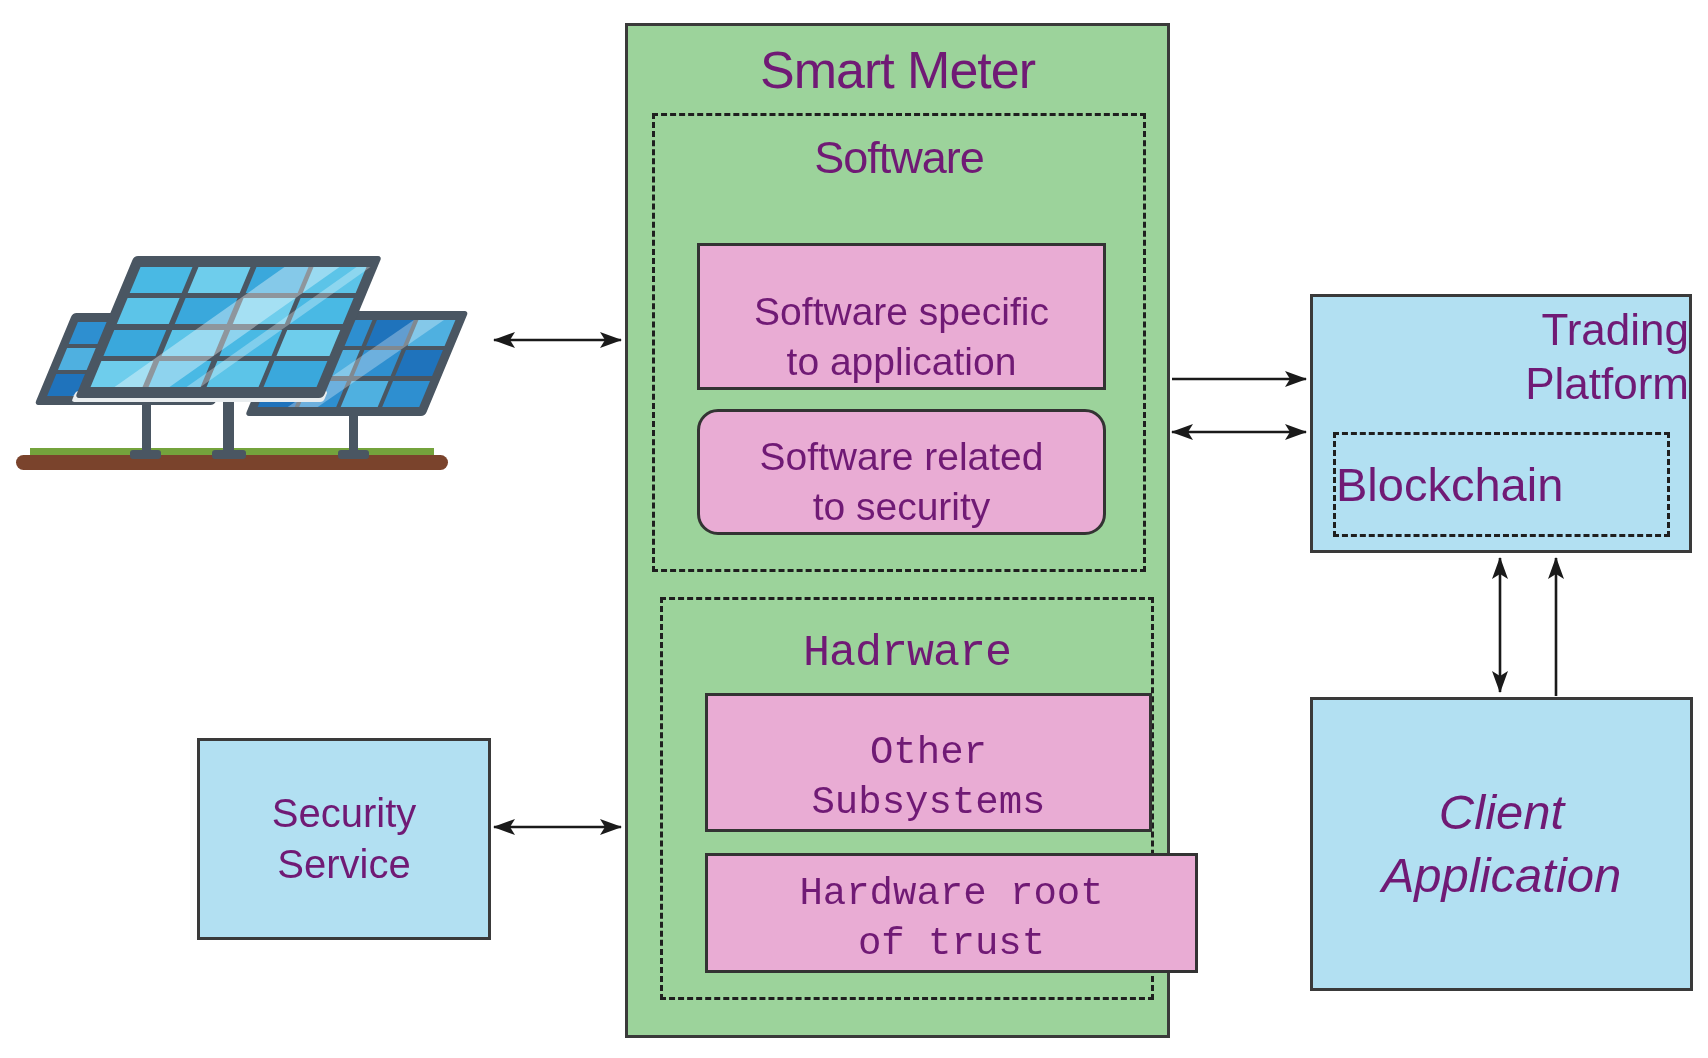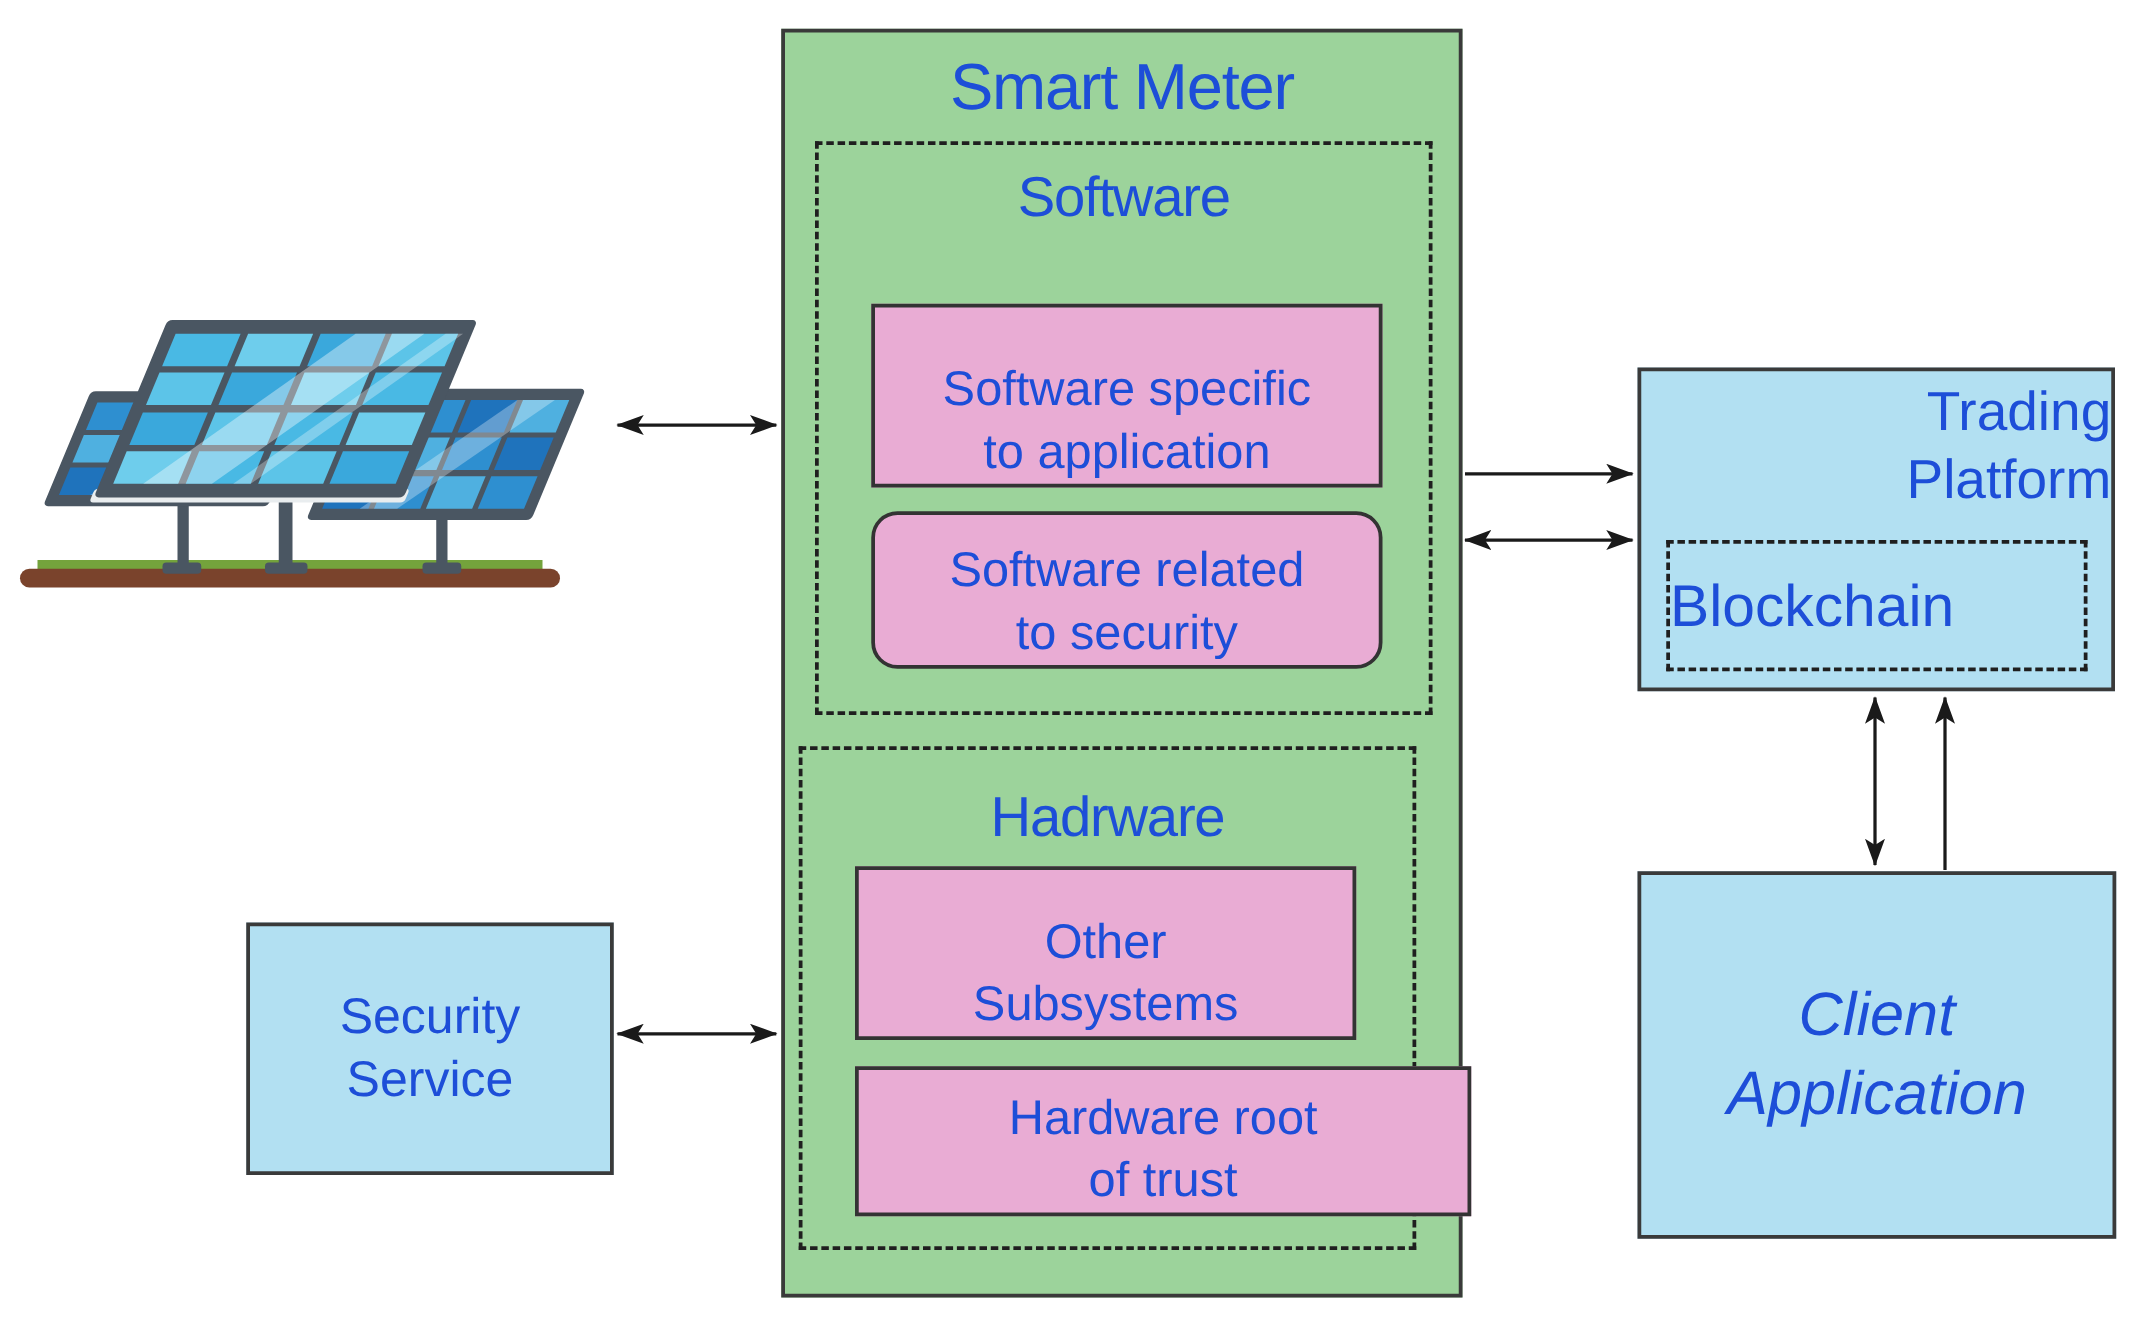--- a/index.html
+++ b/index.html
@@ -1,38 +1,38 @@
 <!DOCTYPE html>
 <html style="--green-box: #9cd39b; --pink-box: #e9acd4; --blue-box: #b2e0f2; --border-dark: #3a3a3a; --arrow: #1a1a1a; --panel-frame: #4a5662; --ground-brown: #7a432c; --grass-green: #74a33c;"><head>
 <meta charset="utf-8">
 <style>
   html,body{margin:0;padding:0;background:#fff;}
   .canvas{
     position:relative;width:1708px;height:1058px;background:#fff;overflow:hidden;
-    font-family:"Liberation Sans", sans-serif;color:#1d4ed8;
+    font-family:"Liberation Sans", sans-serif;color:#701a75;
   }
   .box{position:absolute;box-sizing:border-box;border:3px solid var(--border-dark,#3a3a3a);}
   .green{background:var(--green-box,#9cd39b);}
   .blue{background:var(--blue-box,#b2e0f2);}
   .dashedbox{position:absolute;box-sizing:border-box;border:3px dashed #1f1f1f;}
   .pinkbox{
     position:absolute;box-sizing:border-box;background:var(--pink-box,#e9acd4);
     border:3px solid #333;display:flex;align-items:flex-end;justify-content:center;
   }
   .ml{white-space:pre-line;text-align:center;line-height:1.28;}
   .center-flex{display:flex;align-items:center;justify-content:center;}
   #smart-meter{left:625px;top:23px;width:545px;height:1015px;}
   #sm-title{position:absolute;top:14px;left:0;right:0;text-align:center;font-size:52px;letter-spacing:-1px;}
   #software-sec{left:24px;top:87px;width:494px;height:459px;}
   #software-title{position:absolute;top:16px;left:0;right:0;text-align:center;font-size:45px;letter-spacing:-1px;}
-  #hardware-sec{left:11px;top:571px;width:494px;height:403px;}
+  #hardware-sec{left:32px;top:571px;width:494px;height:403px;font-family:Liberation Mono, monospace;}
   #hardware-title{position:absolute;top:28px;left:0;right:0;text-align:center;font-size:45px;letter-spacing:-1px;}
   #pink-sw1{left:42px;top:127px;width:409px;height:147px;font-size:39px;}
   #pink-sw2{left:42px;top:293px;width:409px;height:126px;font-size:39px;border-radius:21px;}
-  #pink-hw1{left:42px;top:93px;width:401px;height:139px;font-size:39px;}
+  #pink-hw1{left:42px;top:93px;width:447px;height:139px;font-size:39px;}
   #pink-hw2{left:42px;top:253px;width:493px;height:120px;font-size:39px;}
   #security-service{left:197px;top:738px;width:294px;height:202px;font-size:40px;}
   #trading-platform{left:1310px;top:294px;width:382px;height:259px;}
   #tp-title{position:absolute;top:6px;left:0;right:0;text-align:right;font-size:44px;line-height:1.22;}
   #blockchain{left:20px;top:135px;width:337px;height:105px;font-size:47px;display:flex;align-items:center;justify-content:flex-start;}
   #client-application{left:1310px;top:697px;width:383px;height:294px;font-size:49px;font-style:italic;}
   #solar-art{position:absolute;left:8px;top:222px;width:462px;height:252px;}
   #arrow-layer{position:absolute;left:0;top:0;width:1708px;height:1058px;pointer-events:none;}
 </style>
 </head>

